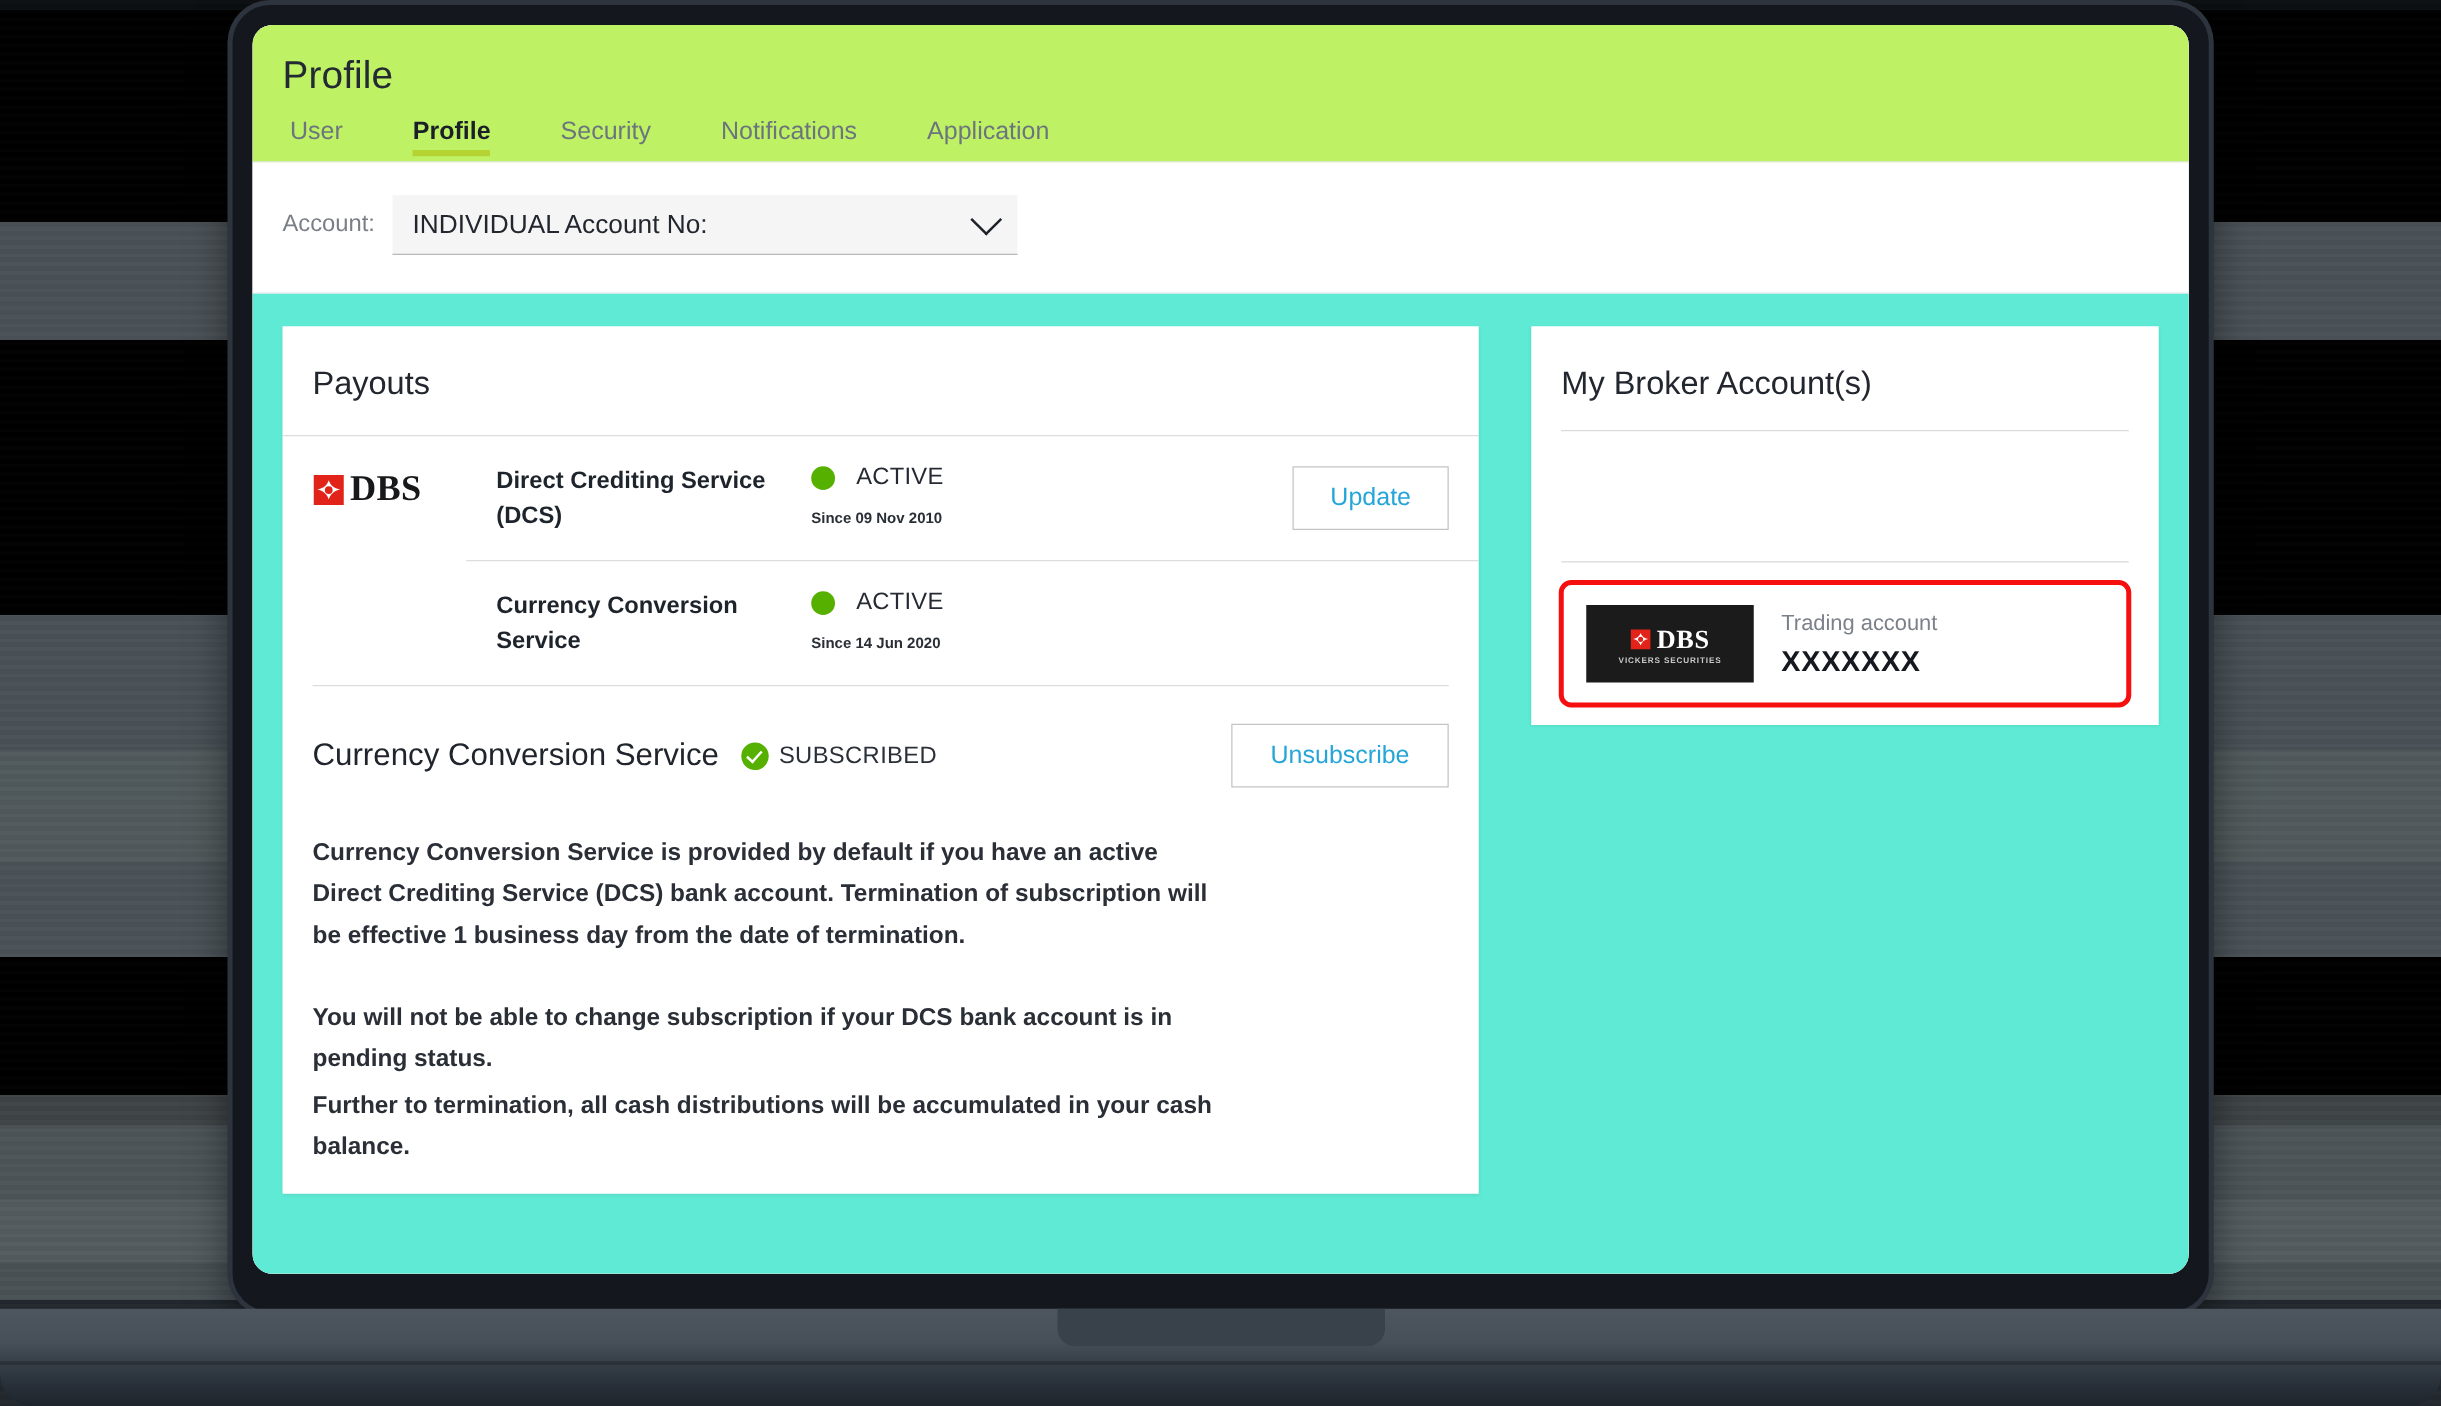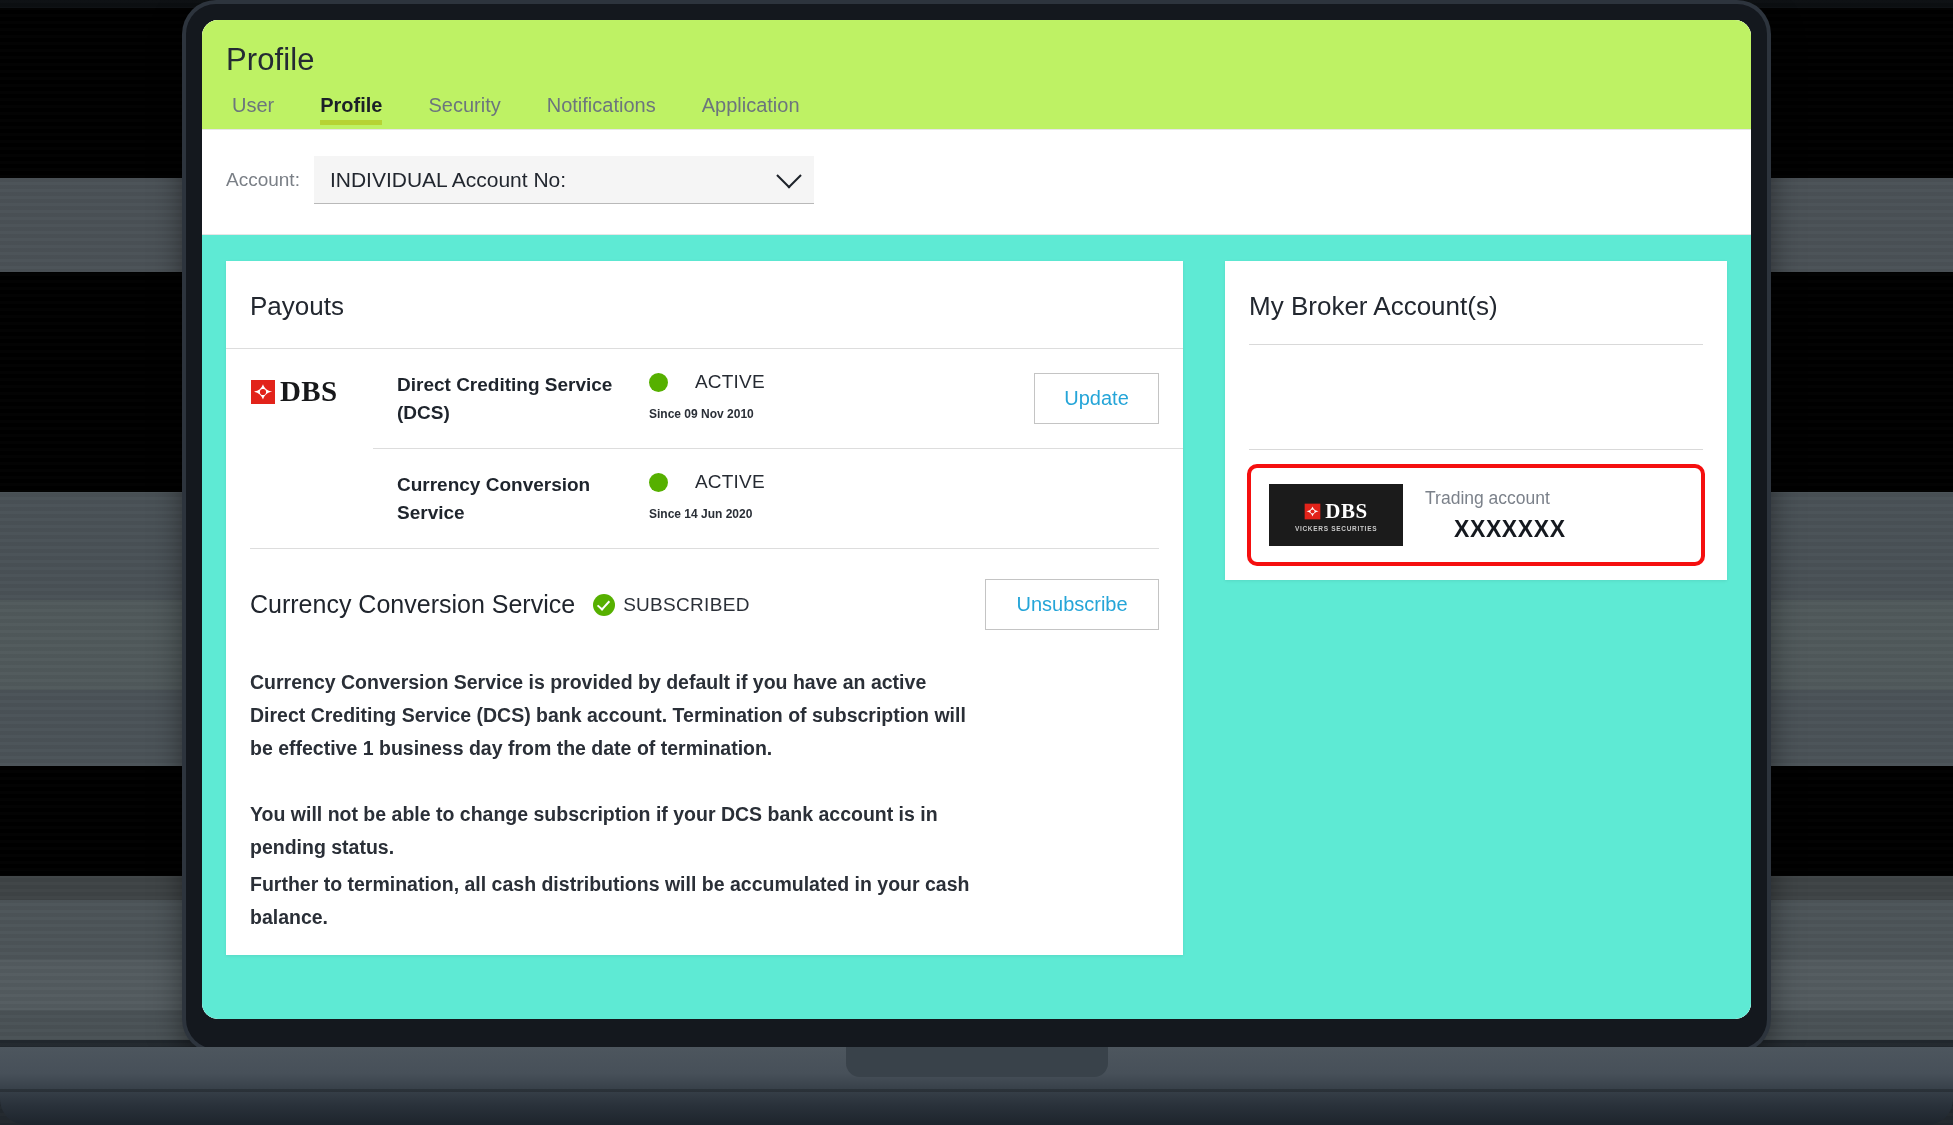--- a/index.html
+++ b/index.html
@@ -116,21 +116,21 @@
   #page-title {
     font-size: 31px;
     color: #242a33;
     font-weight: 400;
     padding: 0 0 16px 24px;
     letter-spacing: .1px;
   }
   #tabbar {
     display: flex;
     align-items: flex-end;
-    gap: 2px;
+    gap: 12px;
     padding-left: 24px;
     border-bottom: 1px solid #e6e6e6;
   }
   .tab {
     font-size: 20px;
     color: #6c757d;
     padding: 0 22px 12px 22px;
     cursor: pointer;
     position: relative;
     white-space: nowrap;
@@ -223,21 +223,21 @@
     padding: 22px 24px 22px 24px;
     border-top: 1px solid #dddddd;
     min-height: 96px;
   }
   .payout-row.no-logo { margin-left: 147px; border-top: 1px solid #dddddd; }
   .col-logo { width: 147px; flex: 0 0 147px; padding-top: 4px; }
   .col-name { width: 248px; flex: 0 0 248px; font-size: 19px; font-weight: 700; color: #1e242c; line-height: 1.45; }
   .col-status { flex: 1 1 auto; padding-left: 4px; }
   .col-action { width: 160px; flex: 0 0 160px; display: flex; justify-content: flex-end; padding-top: 2px;}
 
-  .status-line { display: flex; align-items: center; gap: 27px; text-align: right; }
+  .status-line { display: flex; align-items: center; gap: 17px; text-align: right; }
   .dot {
     width: 19px; height: 19px;
     border-radius: 50%;
     background: #56b000;
     flex: 0 0 auto;
   }
   .status-text { font-size: 19px; color: #262b33; letter-spacing: .2px; }
   .since-text { font-size: 12px; color: #2a2f37; margin-top: 14px; font-weight: bold; }
 
   .btn-outline {
@@ -328,21 +328,21 @@
     letter-spacing: .5px;
   }
   .dbsv-sub {
     color: #c9c9c9;
     font-size: 6.5px;
     letter-spacing: .7px;
     font-weight: 700;
   }
   #broker-acct-text { display: flex; flex-direction: column; gap: 7px; }
   #broker-acct-label { font-size: 17.5px; color: #7b818a; }
-  #broker-acct-value { font-size: 23px; font-weight: 700; color: #15191f; letter-spacing: .6px; margin-left: 29px; }
+  #broker-acct-value { font-size: 23px; font-weight: 700; color: #15191f; letter-spacing: .6px; }
 
   
   .dbs-logo { display: inline-flex; align-items: center; gap: 4px; }
   .dbs-star { display: block; }
   .dbs-word {
     font-family: "Liberation Serif", serif;
     font-weight: 700;
     font-size: 29px;
     color: #17181a;
     letter-spacing: .3px;

